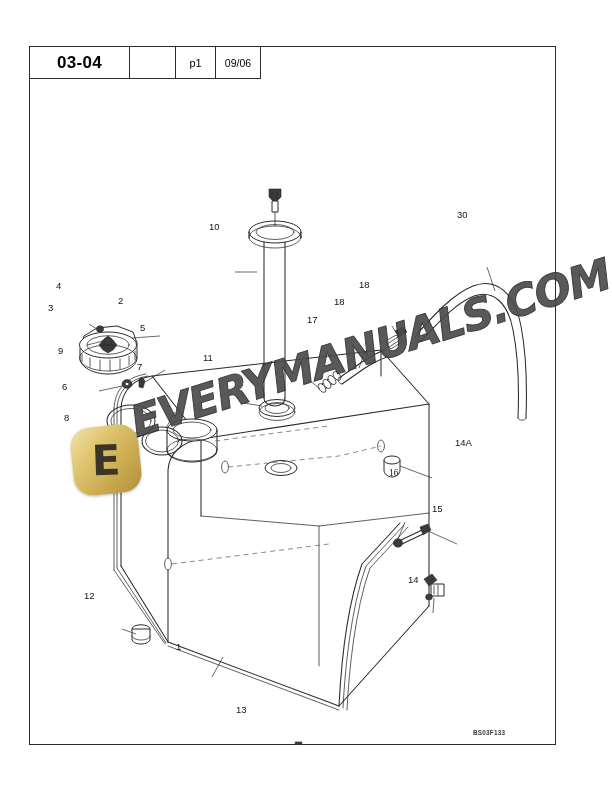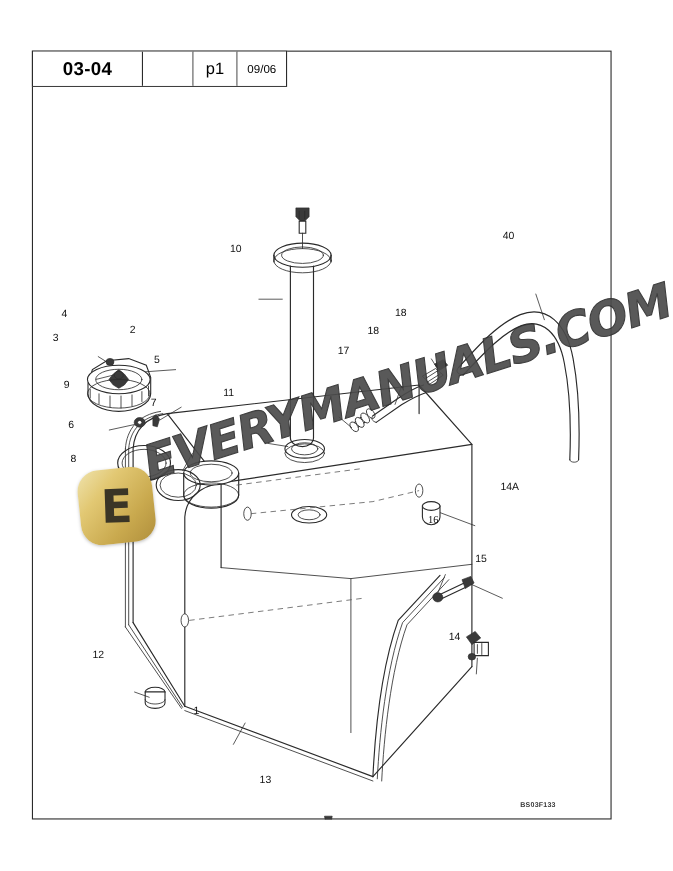--- a/index.html
+++ b/index.html
@@ -50,21 +50,21 @@
     border-right: 1.3px solid #2b2b2b;
     display: flex;
     align-items: center;
     justify-content: center;
     color: #000;
     background: #fff;
   }
   .hdr-cell:last-child { border-right: none; }
   .hdr-code  { width: 100px; font-size: 17px; font-weight: bold; letter-spacing: .3px; }
   .hdr-blank { width: 46px; }
-  .hdr-page  { width: 40px; font-size: 15px; }
+  .hdr-page  { width: 40px; font-size: 11px; }
   .hdr-date  { width: 44px; font-size: 10.5px; }
 
   
   .title-bar {
     position: absolute;
     left: 29px;
     top: 84px;
     width: 527px;
     height: 18px;
     box-sizing: border-box;
@@ -407,18 +407,18 @@
       <div class="callout" style="left: 203px; top: 352px;">11</div>
       <div class="callout" style="left: 84px; top: 590px;">12</div>
       <div class="callout" style="left: 236px; top: 704px;">13</div>
       <div class="callout" style="left: 408px; top: 574px;">14</div>
       <div class="callout" style="left: 411px; top: 437px; margin-left: 44px;">14A</div>
       <div class="callout" style="left: 432px; top: 503px;">15</div>
       <div class="callout" style="left: 389px; top: 468px; font-family: Liberation Serif, serif;">16</div>
       <div class="callout" style="left: 307px; top: 314px;">17</div>
       <div class="callout" style="left: 334px; top: 296px;">18</div>
       <div class="callout" style="left: 359px; top: 279px;">18</div>
-      <div class="callout" style="left: 457px; top: 209px;">40</div>
+      <div class="callout" style="left: 457px; top: 209px;">30</div>
     </div>
 
   <div class="draw-code">BS03F133</div>
 
 </div>
 
 </body></html>

